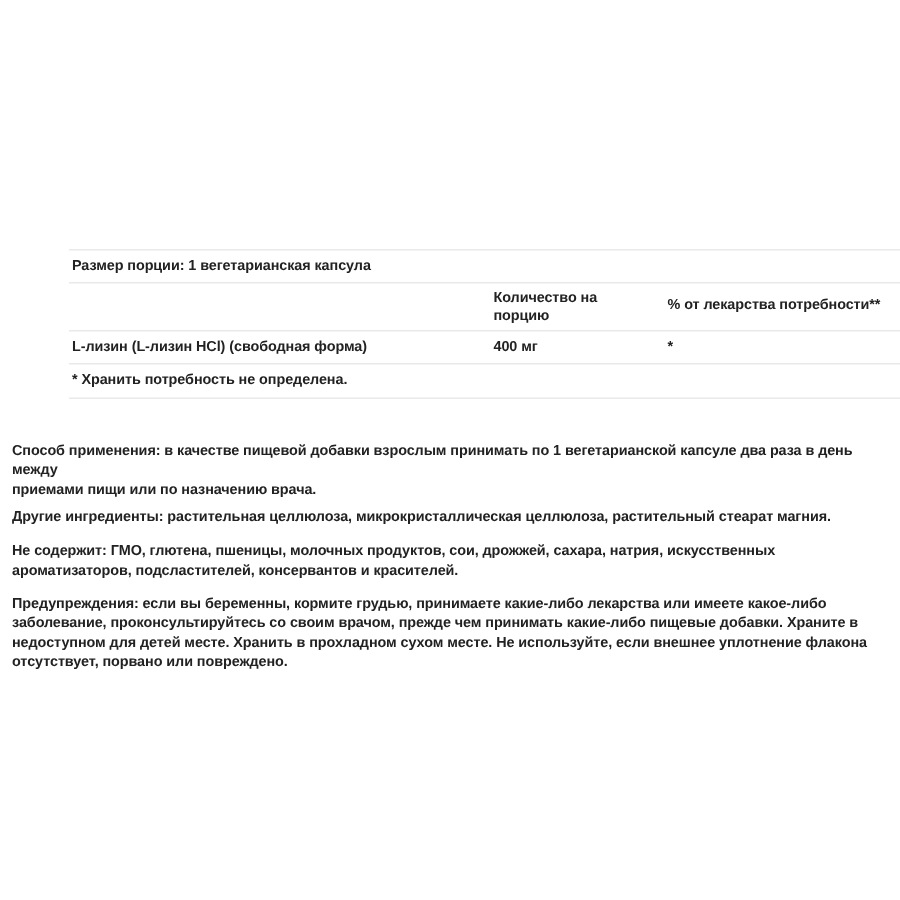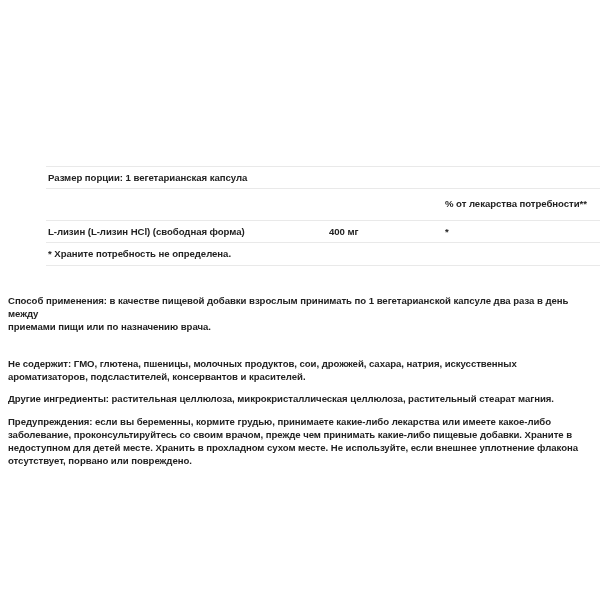--- a/index.html
+++ b/index.html
@@ -54,48 +54,49 @@
       position: absolute;
       left: 8px;
       top: 294px;
       width: 590px;
     }
     .para {
       margin: 0 0 8px 0;
       line-height: 13px;
       white-space: pre-line;
     }
-    .para.p-usage { margin-bottom: 24px; }
+    .para.p-usage { margin-bottom: 5px; }
     .para.p-other { margin-bottom: 10px; }
     .para.p-free { margin-bottom: 9px; }
   </style>
 </head>
 <body>
 
 <div class="panel">
   <div class="row r-serving">
     <span class="cell c1">Размер порции: 1 вегетарианская капсула</span>
   </div>
   <div class="row r-head">
     <span class="cell c1"></span>
+    <span class="cell c2">Количество на порцию</span>
     <span class="cell c3">% от лекарства потребности**</span>
   </div>
   <div class="row r-ing">
     <span class="cell c1">L-лизин (L-лизин HCl) (свободная форма)</span>
     <span class="cell c2">400 мг</span>
     <span class="cell c3">*</span>
   </div>
   <div class="row r-foot last">
-    <span class="cell c1">* Храните потребность не определена.</span>
+    <span class="cell c1">* Хранить потребность не определена.</span>
   </div>
 </div>
 
 <div class="paras">
   <p class="para p-usage">Способ применения: в качестве пищевой добавки взрослым принимать по 1 вегетарианской капсуле два раза в день между
 приемами пищи или по назначению врача.</p>
+  <p class="para p-other">Другие ингредиенты: растительная целлюлоза, микрокристаллическая целлюлоза, растительный стеарат магния.</p>
   <p class="para p-free">Не содержит: ГМО, глютена, пшеницы, молочных продуктов, сои, дрожжей, сахара, натрия, искусственных
 ароматизаторов, подсластителей, консервантов и красителей.</p>
-  <p class="para p-other">Другие ингредиенты: растительная целлюлоза, микрокристаллическая целлюлоза, растительный стеарат магния.</p>
   <p class="para p-warn">Предупреждения: если вы беременны, кормите грудью, принимаете какие-либо лекарства или имеете какое-либо
 заболевание, проконсультируйтесь со своим врачом, прежде чем принимать какие-либо пищевые добавки. Храните в
 недоступном для детей месте. Хранить в прохладном сухом месте. Не используйте, если внешнее уплотнение флакона
 отсутствует, порвано или повреждено.</p>
 </div>
 
 </body></html>

